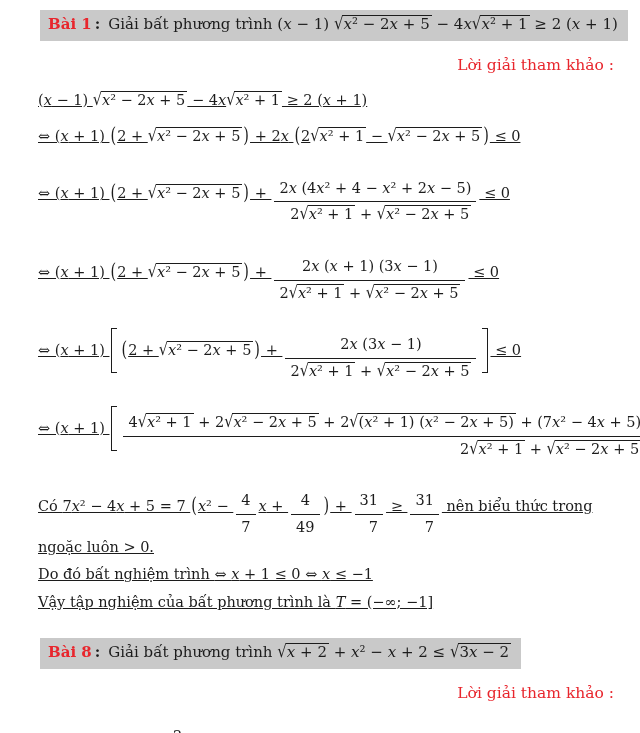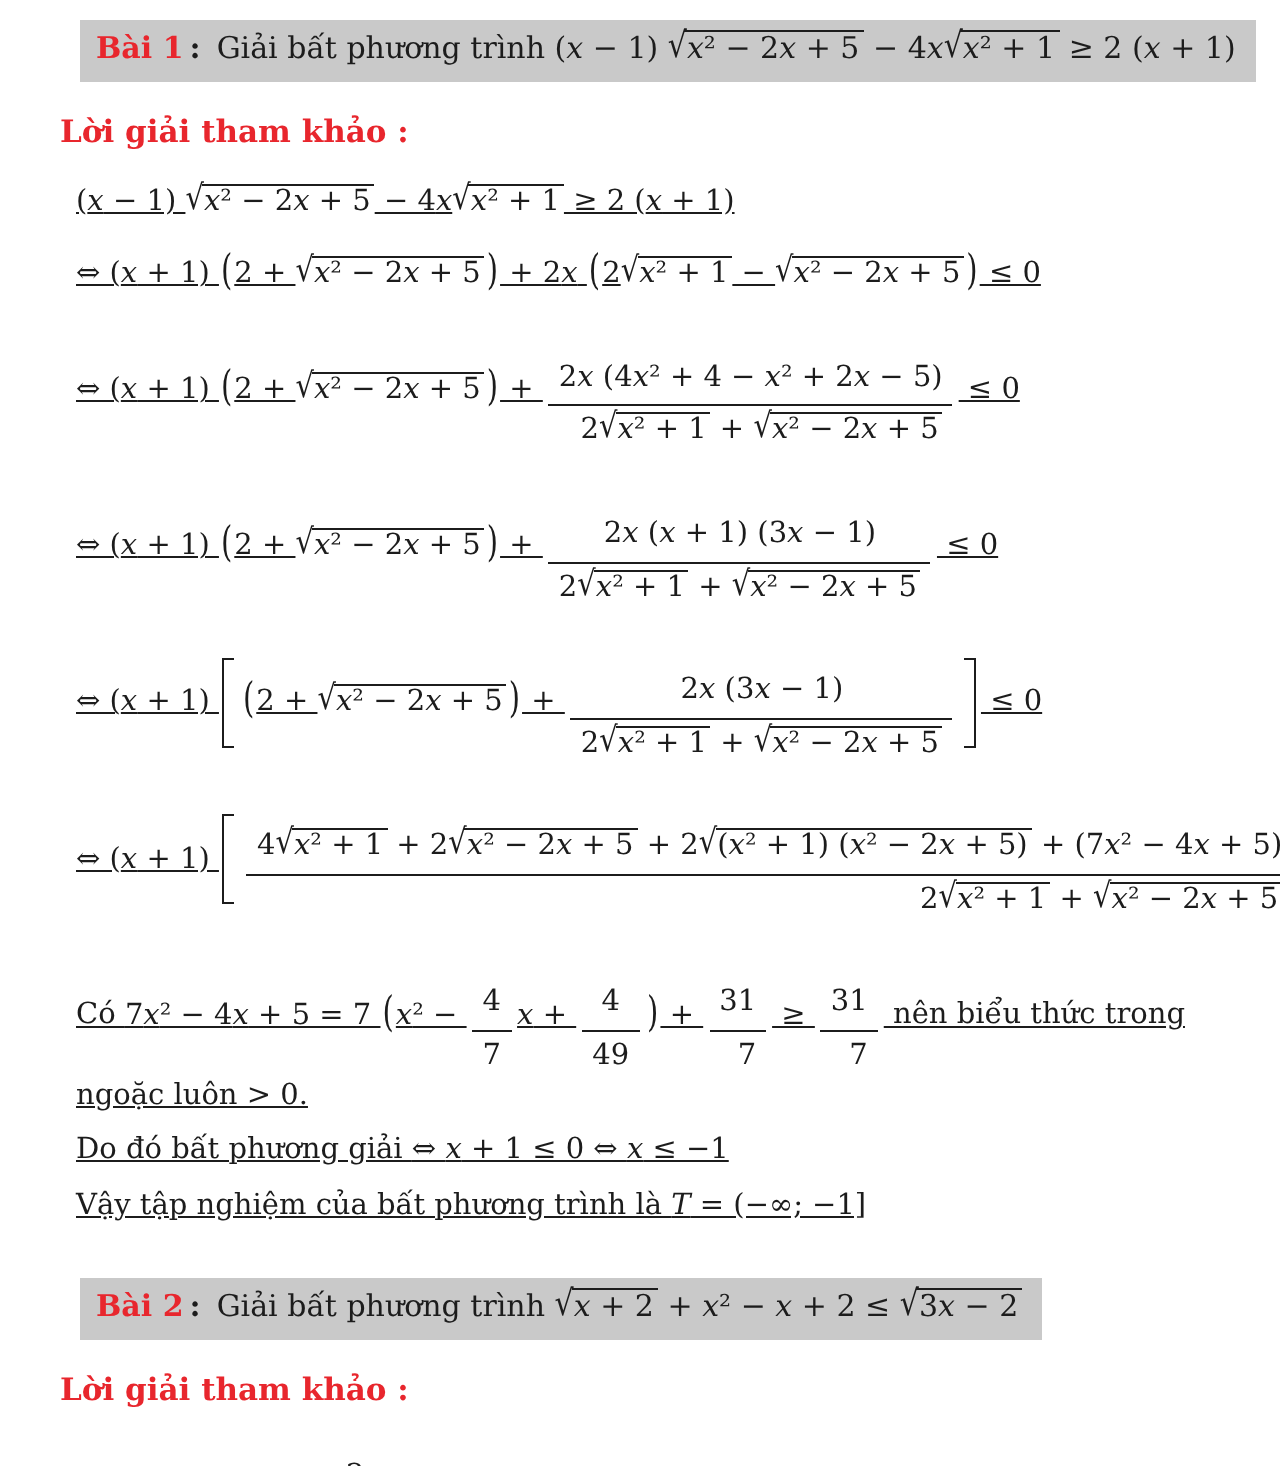--- a/index.html
+++ b/index.html
@@ -23,23 +23,24 @@
     margin-left:10px;
     font-size:15px;
     line-height:1.45;
     white-space:nowrap;
   }
   .badge{color:var(--accent);font-weight:bold;margin-right:3px;}
   .sep{font-weight:bold;margin-right:8px;}
 
   .solution-label{
     color:var(--accent);
-    font-weight:bold;
+    font-weight:normal;
     font-size:15.5px;
     margin:15px 0 4px 0;
+    text-align:right;
   }
 
   .lines{padding-left:8px;}
   .math-line{margin:17px 0;font-size:14.5px;line-height:1.35;text-decoration:underline;}
   .math-line.compact{margin:8px 0;}
   .prob2 .math-line{margin:19px 0;}
   .prob2 .math-line.compact{margin:10px 0;}
 
   .txt{font-size:14.5px;}
   .math{font-family:"DejaVu Serif","DejaVu Sans",serif;white-space:nowrap;}
@@ -77,28 +78,28 @@
     </div>
     <div class="solution-label">Lời giải tham khảo :</div>
     <div class="lines">
         <div class="math-line"><span class="math">(<i>x</i> − 1) <span class="sq"><span class="sqr">√</span><span class="sqc"><i>x</i>² − 2<i>x</i> + 5</span></span> − 4<i>x</i><span class="sq"><span class="sqr">√</span><span class="sqc"><i>x</i>² + 1</span></span> ≥ 2 (<i>x</i> + 1)</span></div>
         <div class="math-line"><span class="math">⇔ (<i>x</i> + 1) <span class="bp">(</span>2 + <span class="sq"><span class="sqr">√</span><span class="sqc"><i>x</i>² − 2<i>x</i> + 5</span></span><span class="bp">)</span> + 2<i>x</i> <span class="bp">(</span>2<span class="sq"><span class="sqr">√</span><span class="sqc"><i>x</i>² + 1</span></span> − <span class="sq"><span class="sqr">√</span><span class="sqc"><i>x</i>² − 2<i>x</i> + 5</span></span><span class="bp">)</span> ≤ 0</span></div>
         <div class="math-line"><span class="math">⇔ (<i>x</i> + 1) <span class="bp">(</span>2 + <span class="sq"><span class="sqr">√</span><span class="sqc"><i>x</i>² − 2<i>x</i> + 5</span></span><span class="bp">)</span> + <span class="fr"><span class="frn">2<i>x</i> (4<i>x</i>² + 4 − <i>x</i>² + 2<i>x</i> − 5)</span><span class="frd">2<span class="sq"><span class="sqr">√</span><span class="sqc"><i>x</i>² + 1</span></span> + <span class="sq"><span class="sqr">√</span><span class="sqc"><i>x</i>² − 2<i>x</i> + 5</span></span></span></span> ≤ 0</span></div>
         <div class="math-line"><span class="math">⇔ (<i>x</i> + 1) <span class="bp">(</span>2 + <span class="sq"><span class="sqr">√</span><span class="sqc"><i>x</i>² − 2<i>x</i> + 5</span></span><span class="bp">)</span> + <span class="fr"><span class="frn">2<i>x</i> (<i>x</i> + 1) (3<i>x</i> − 1)</span><span class="frd">2<span class="sq"><span class="sqr">√</span><span class="sqc"><i>x</i>² + 1</span></span> + <span class="sq"><span class="sqr">√</span><span class="sqc"><i>x</i>² − 2<i>x</i> + 5</span></span></span></span> ≤ 0</span></div>
         <div class="math-line"><span class="math">⇔ (<i>x</i> + 1) <span class="bk bko"></span><span class="bp">(</span>2 + <span class="sq"><span class="sqr">√</span><span class="sqc"><i>x</i>² − 2<i>x</i> + 5</span></span><span class="bp">)</span> + <span class="fr"><span class="frn">2<i>x</i> (3<i>x</i> − 1)</span><span class="frd">2<span class="sq"><span class="sqr">√</span><span class="sqc"><i>x</i>² + 1</span></span> + <span class="sq"><span class="sqr">√</span><span class="sqc"><i>x</i>² − 2<i>x</i> + 5</span></span></span></span><span class="bk bkc"></span> ≤ 0</span></div>
         <div class="math-line"><span class="math">⇔ (<i>x</i> + 1) <span class="bk bko"></span><span class="fr"><span class="frn">4<span class="sq"><span class="sqr">√</span><span class="sqc"><i>x</i>² + 1</span></span> + 2<span class="sq"><span class="sqr">√</span><span class="sqc"><i>x</i>² − 2<i>x</i> + 5</span></span> + 2<span class="sq"><span class="sqr">√</span><span class="sqc">(<i>x</i>² + 1) (<i>x</i>² − 2<i>x</i> + 5)</span></span> + (7<i>x</i>² − 4<i>x</i> + 5)</span><span class="frd">2<span class="sq"><span class="sqr">√</span><span class="sqc"><i>x</i>² + 1</span></span> + <span class="sq"><span class="sqr">√</span><span class="sqc"><i>x</i>² − 2<i>x</i> + 5</span></span></span></span> ≤ 0</span></div>
         <div class="math-line compact"><span class="txt">Có </span><span class="math">7<i>x</i>² − 4<i>x</i> + 5 = 7 <span class="bp">(</span><i>x</i>² − <span class="fr"><span class="frn">4</span><span class="frd">7</span></span><i>x</i> + <span class="fr"><span class="frn">4</span><span class="frd">49</span></span><span class="bp">)</span> + <span class="fr"><span class="frn">31</span><span class="frd">7</span></span> ≥ <span class="fr"><span class="frn">31</span><span class="frd">7</span></span></span><span class="txt"> nên biểu thức trong ngoặc luôn &gt; 0.</span></div>
-        <div class="math-line compact"><span class="txt">Do đó bất phương giải </span><span class="math">⇔ <i>x</i> + 1 ≤ 0 ⇔ <i>x</i> ≤ −1</span></div>
+        <div class="math-line compact"><span class="txt">Do đó bất nghiệm trình </span><span class="math">⇔ <i>x</i> + 1 ≤ 0 ⇔ <i>x</i> ≤ −1</span></div>
         <div class="math-line compact"><span class="txt">Vậy tập nghiệm của bất phương trình là </span><span class="math"><i>T</i> = (−∞; −1]</span></div>
       </div>
   </section>
 
   <section class="prob prob2">
     <div class="prob-header">
-      <span class="badge">Bài 2</span><span class="sep">:</span><span class="intro">Giải bất phương trình</span>
+      <span class="badge">Bài 8</span><span class="sep">:</span><span class="intro">Giải bất phương trình</span>
       <span class="math"><span class="sq"><span class="sqr">√</span><span class="sqc"><i>x</i> + 2</span></span> + <i>x</i>² − <i>x</i> + 2 ≤ <span class="sq"><span class="sqr">√</span><span class="sqc">3<i>x</i> − 2</span></span></span>
     </div>
     <div class="solution-label">Lời giải tham khảo :</div>
     <div class="lines">
         <div class="math-line compact"><span class="txt">Điều ngoặc : </span><span class="math"><i>x</i> ≥ <span class="fr"><span class="frn">2</span><span class="frd">3</span></span></span></div>
       </div>
   </section>
 
 </div>
 

